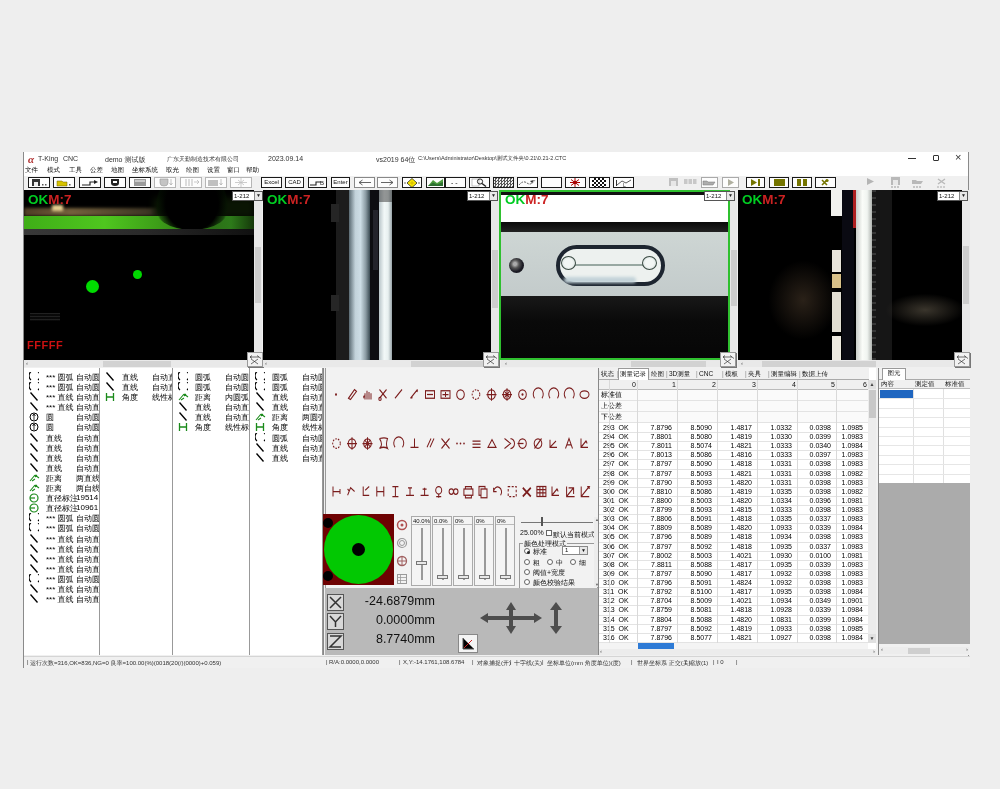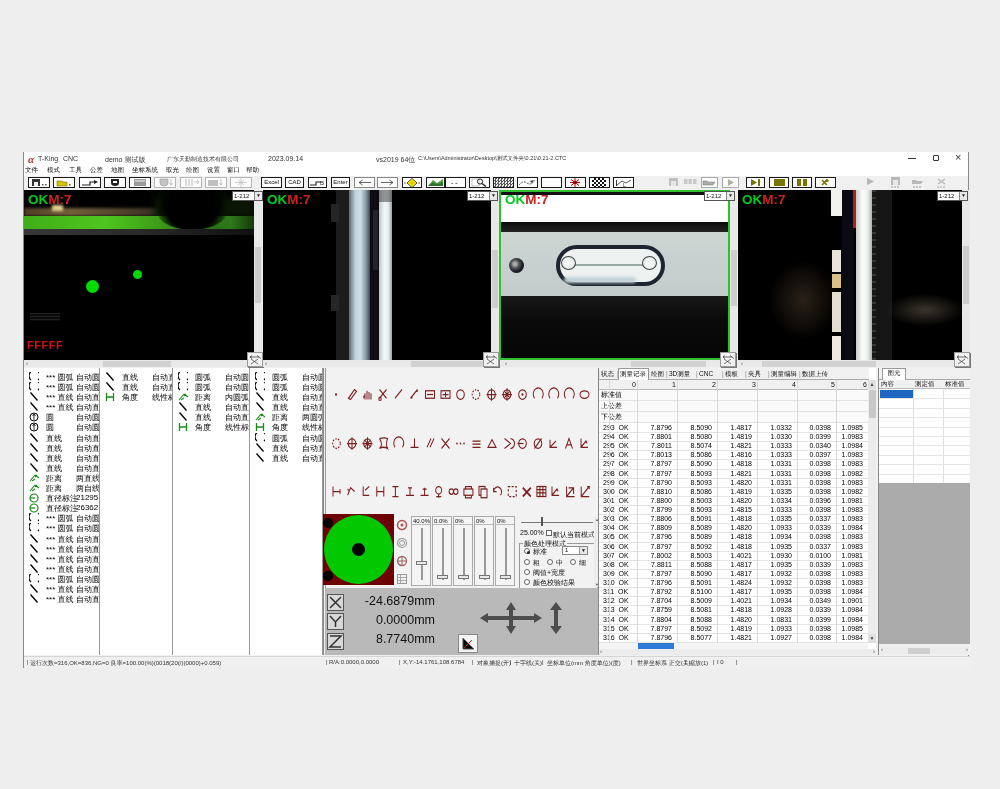--- a/index.html
+++ b/index.html
@@ -416,29 +416,29 @@
           </svg>
           <span class="t1">距离</span>
           <span class="t2">两自线平均距</span>
         </div>
       <div class="lrow">
           <svg width="10" height="10">
             <circle cx="5" cy="5" r="4" fill="none" stroke="#1a8a1a" stroke-width="1.2"></circle>
             <path d="M1 5 h5" stroke="#1a8a1a" stroke-width="1.2"></path>
           </svg>
           <span class="t1">直径标注</span>
-          <span class="t2">21295</span>
+          <span class="t2">19514</span>
         </div>
       <div class="lrow">
           <svg width="10" height="10">
             <circle cx="5" cy="5" r="4" fill="none" stroke="#1a8a1a" stroke-width="1.2"></circle>
             <path d="M1 5 h5" stroke="#1a8a1a" stroke-width="1.2"></path>
           </svg>
           <span class="t1">直径标注</span>
-          <span class="t2">26362</span>
+          <span class="t2">10961</span>
         </div>
       <div class="lrow">
           <svg width="10" height="9">
             <path d="M2 8 a5.5 5.5 0 1 1 7 0" fill="none" stroke="#000" stroke-width="1.2"></path>
           </svg>
           <span class="t1">*** 圆弧</span>
           <span class="t2">自动圆弧</span>
         </div>
       <div class="lrow">
           <svg width="10" height="9">

